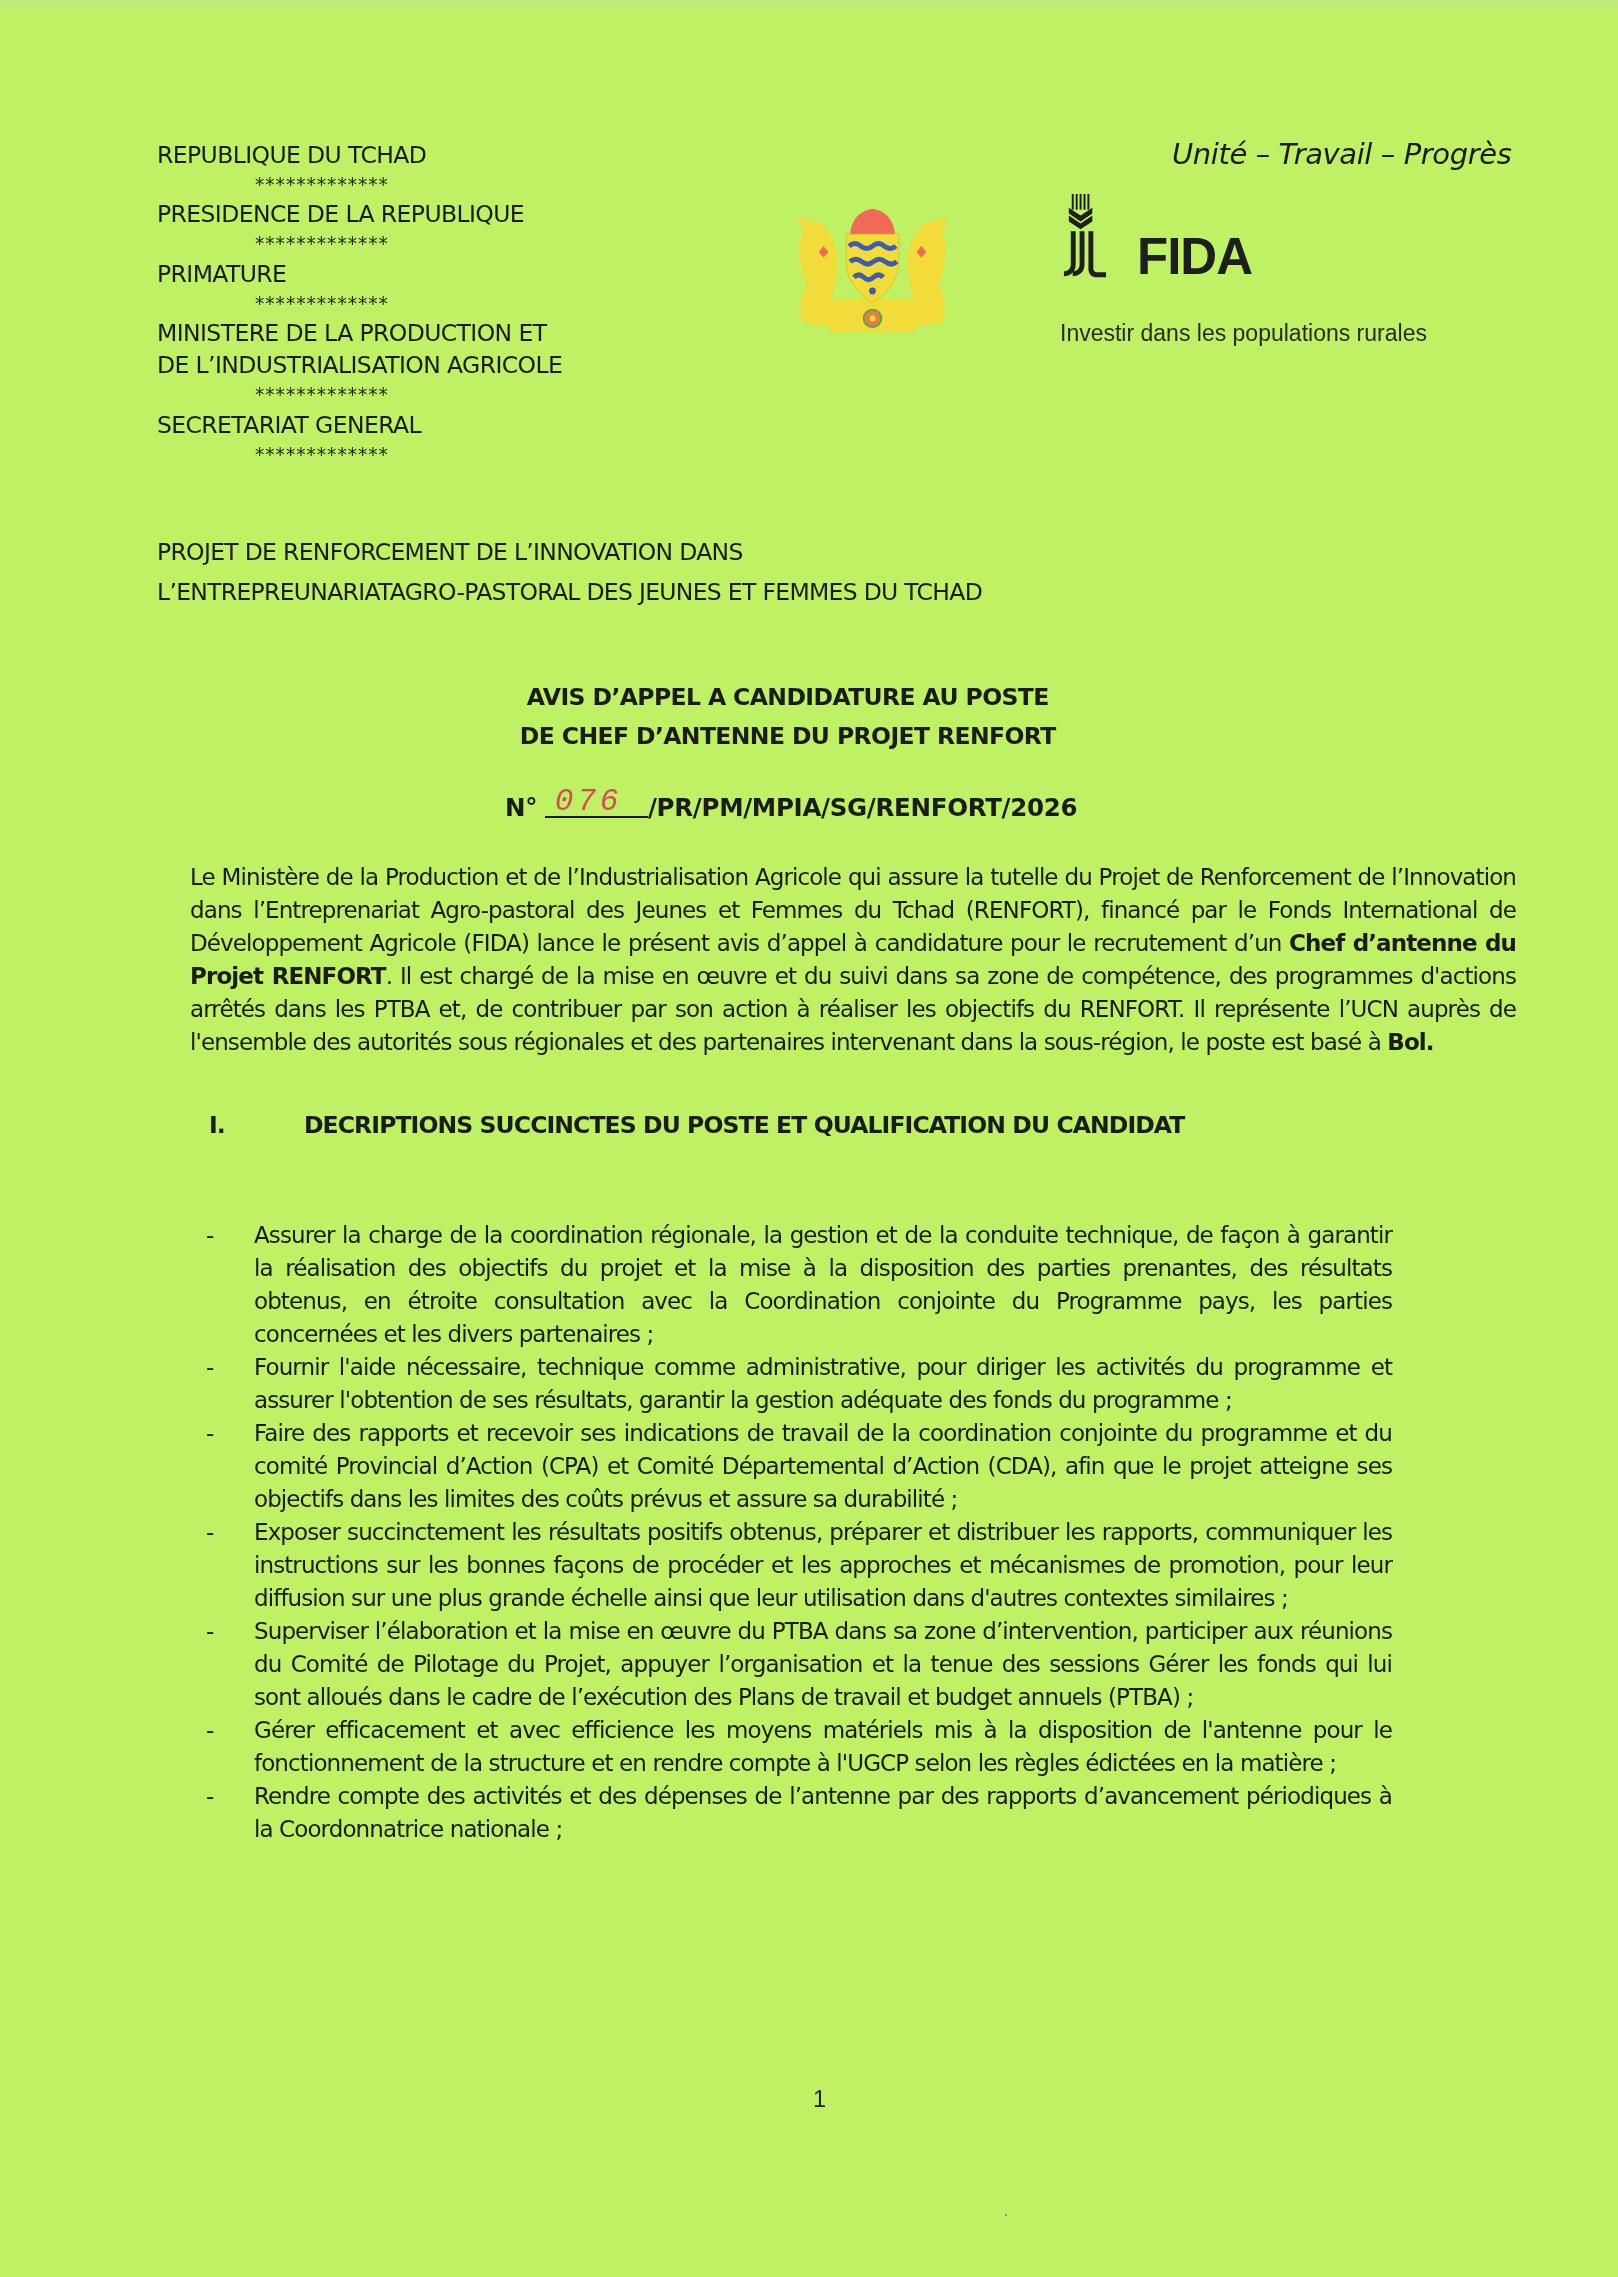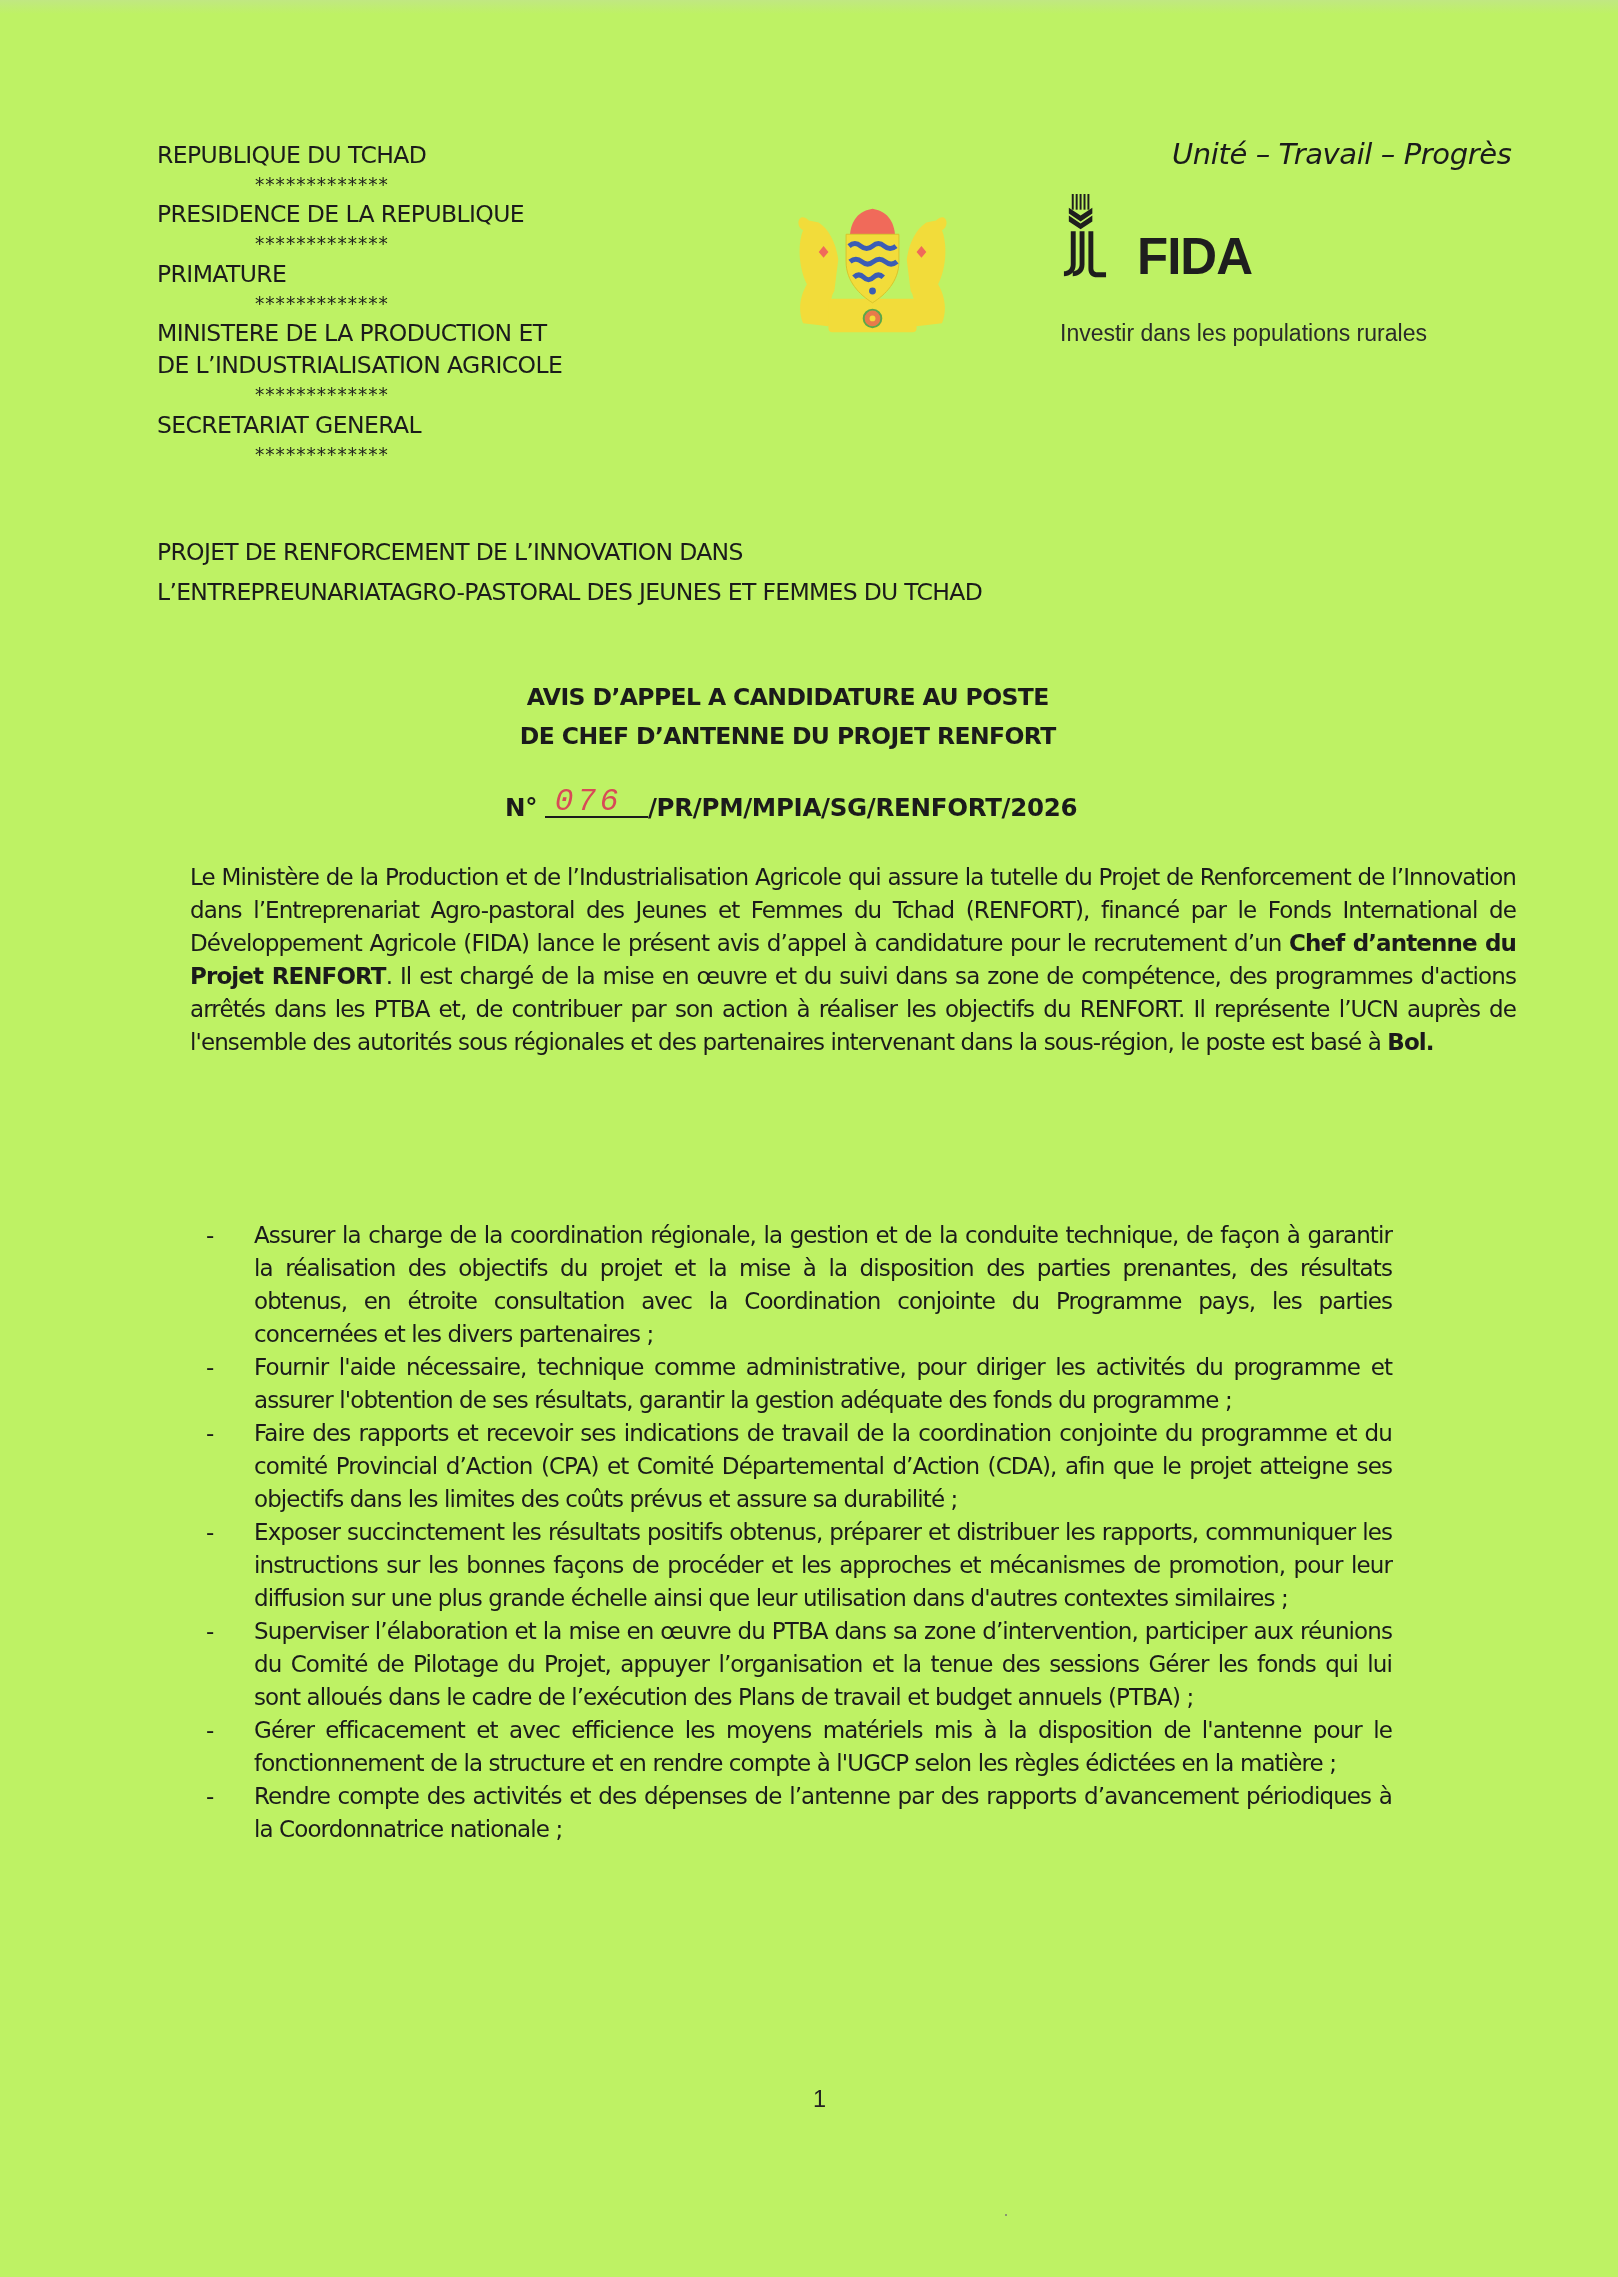--- a/index.html
+++ b/index.html
@@ -302,20 +302,23 @@
   </div>
 
   <div class="refno">
     <span>N°</span><span class="blank"><span class="hand">076</span></span><span>/PR/PM/MPIA/SG/RENFORT/2026</span>
   </div>
 
   <div class="intro">
     <span>Le Ministère de la Production et de l’Industrialisation Agricole qui assure la tutelle du Projet de Renforcement de l’Innovation dans l’Entreprenariat Agro-pastoral des Jeunes et Femmes du Tchad (RENFORT), financé par le Fonds International de Développement Agricole (FIDA) lance le présent avis d’appel à candidature pour le recrutement d’un </span><b>Chef d’antenne du Projet RENFORT</b><span>. Il est chargé de la mise en œuvre et du suivi dans sa zone de compétence, des programmes d'actions arrêtés dans les PTBA et, de contribuer par son action à réaliser les objectifs du RENFORT. Il représente l’UCN auprès de l'ensemble des autorités sous régionales et des partenaires intervenant dans la sous-région, le poste est basé à </span><b>Bol.</b>
   </div>
 
+  <div class="section">
+    <span class="num">I.</span><span>DECRIPTIONS SUCCINCTES DU POSTE ET QUALIFICATION DU CANDIDAT</span>
+  </div>
 
 
   <ul class="bullets">
     <li><span class="dash">-</span><span>Assurer la charge de la coordination régionale, la gestion et de la conduite technique, de façon à garantir la réalisation des objectifs du projet et la mise à la disposition des parties prenantes, des résultats obtenus, en étroite consultation avec la Coordination conjointe du Programme pays, les parties concernées et les divers partenaires ;</span></li>
     <li><span class="dash">-</span><span>Fournir l'aide nécessaire, technique comme administrative, pour diriger les activités du programme et assurer l'obtention de ses résultats, garantir la gestion adéquate des fonds du programme ;</span></li>
     <li><span class="dash">-</span><span>Faire des rapports et recevoir ses indications de travail de la coordination conjointe du programme et du comité Provincial d’Action (CPA) et Comité Départemental d’Action (CDA), afin que le projet atteigne ses objectifs dans les limites des coûts prévus et assure sa durabilité ;</span></li>
     <li><span class="dash">-</span><span>Exposer succinctement les résultats positifs obtenus, préparer et distribuer les rapports, communiquer les instructions sur les bonnes façons de procéder et les approches et mécanismes de promotion, pour leur diffusion sur une plus grande échelle ainsi que leur utilisation dans d'autres contextes similaires ;</span></li>
     <li><span class="dash">-</span><span>Superviser l’élaboration et la mise en œuvre du PTBA dans sa zone d’intervention, participer aux réunions du Comité de Pilotage du Projet, appuyer l’organisation et la tenue des sessions Gérer les fonds qui lui sont alloués dans le cadre de l’exécution des Plans de travail et budget annuels (PTBA) ;</span></li>
     <li><span class="dash">-</span><span>Gérer efficacement et avec efficience les moyens matériels mis à la disposition de l'antenne pour le fonctionnement de la structure et en rendre compte à l'UGCP selon les règles édictées en la matière ;</span></li>
     <li><span class="dash">-</span><span>Rendre compte des activités et des dépenses de l’antenne par des rapports d’avancement périodiques à la Coordonnatrice nationale ;</span></li>

